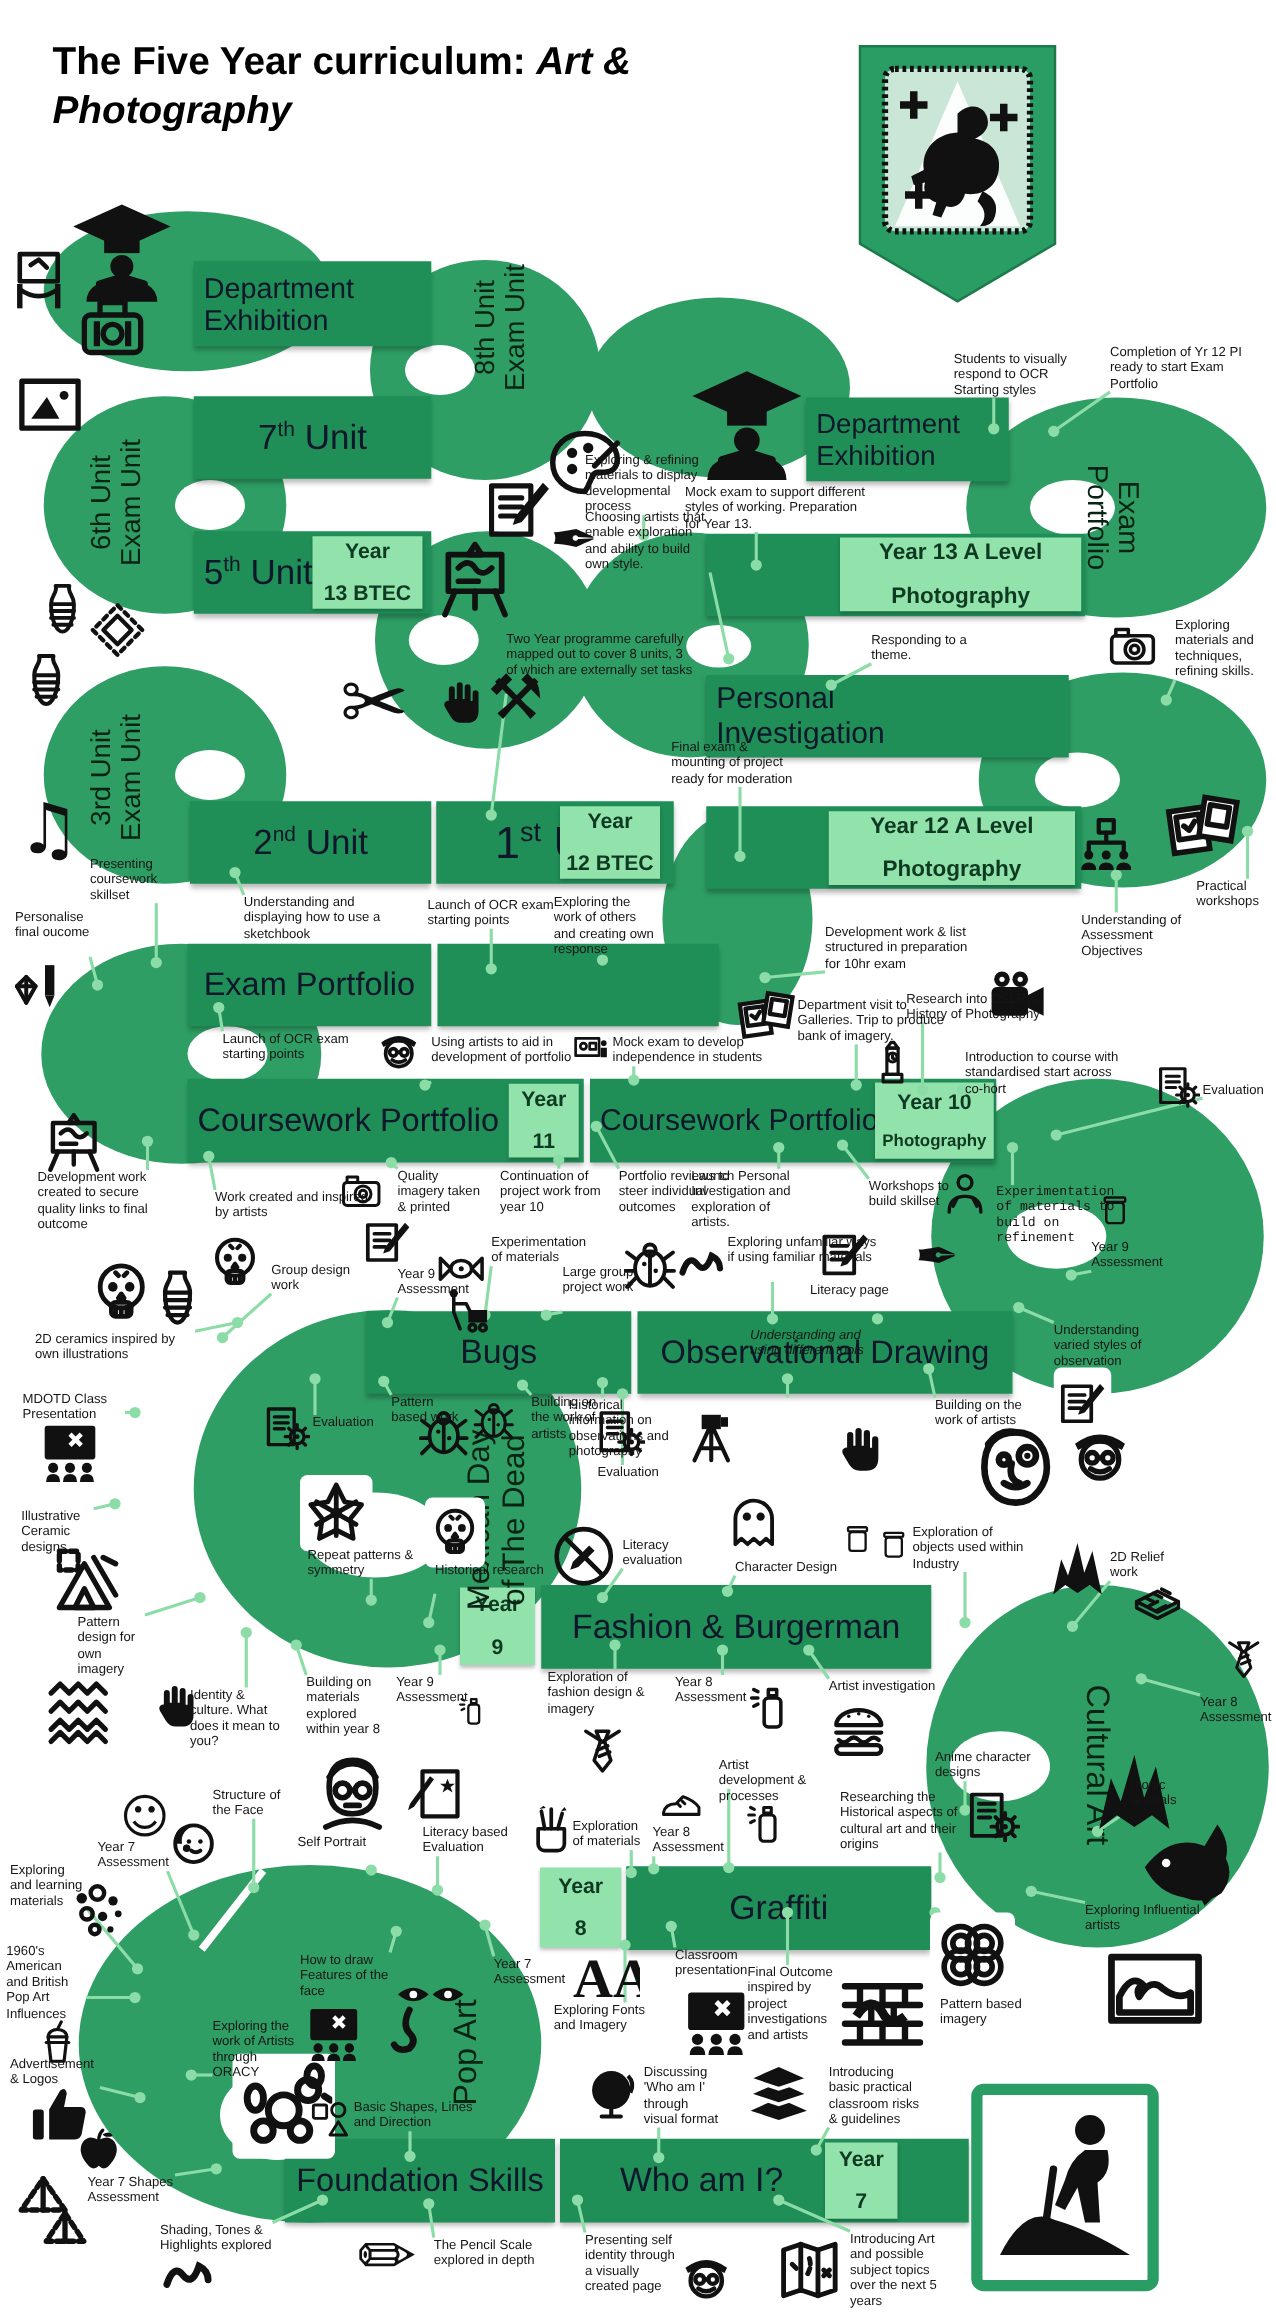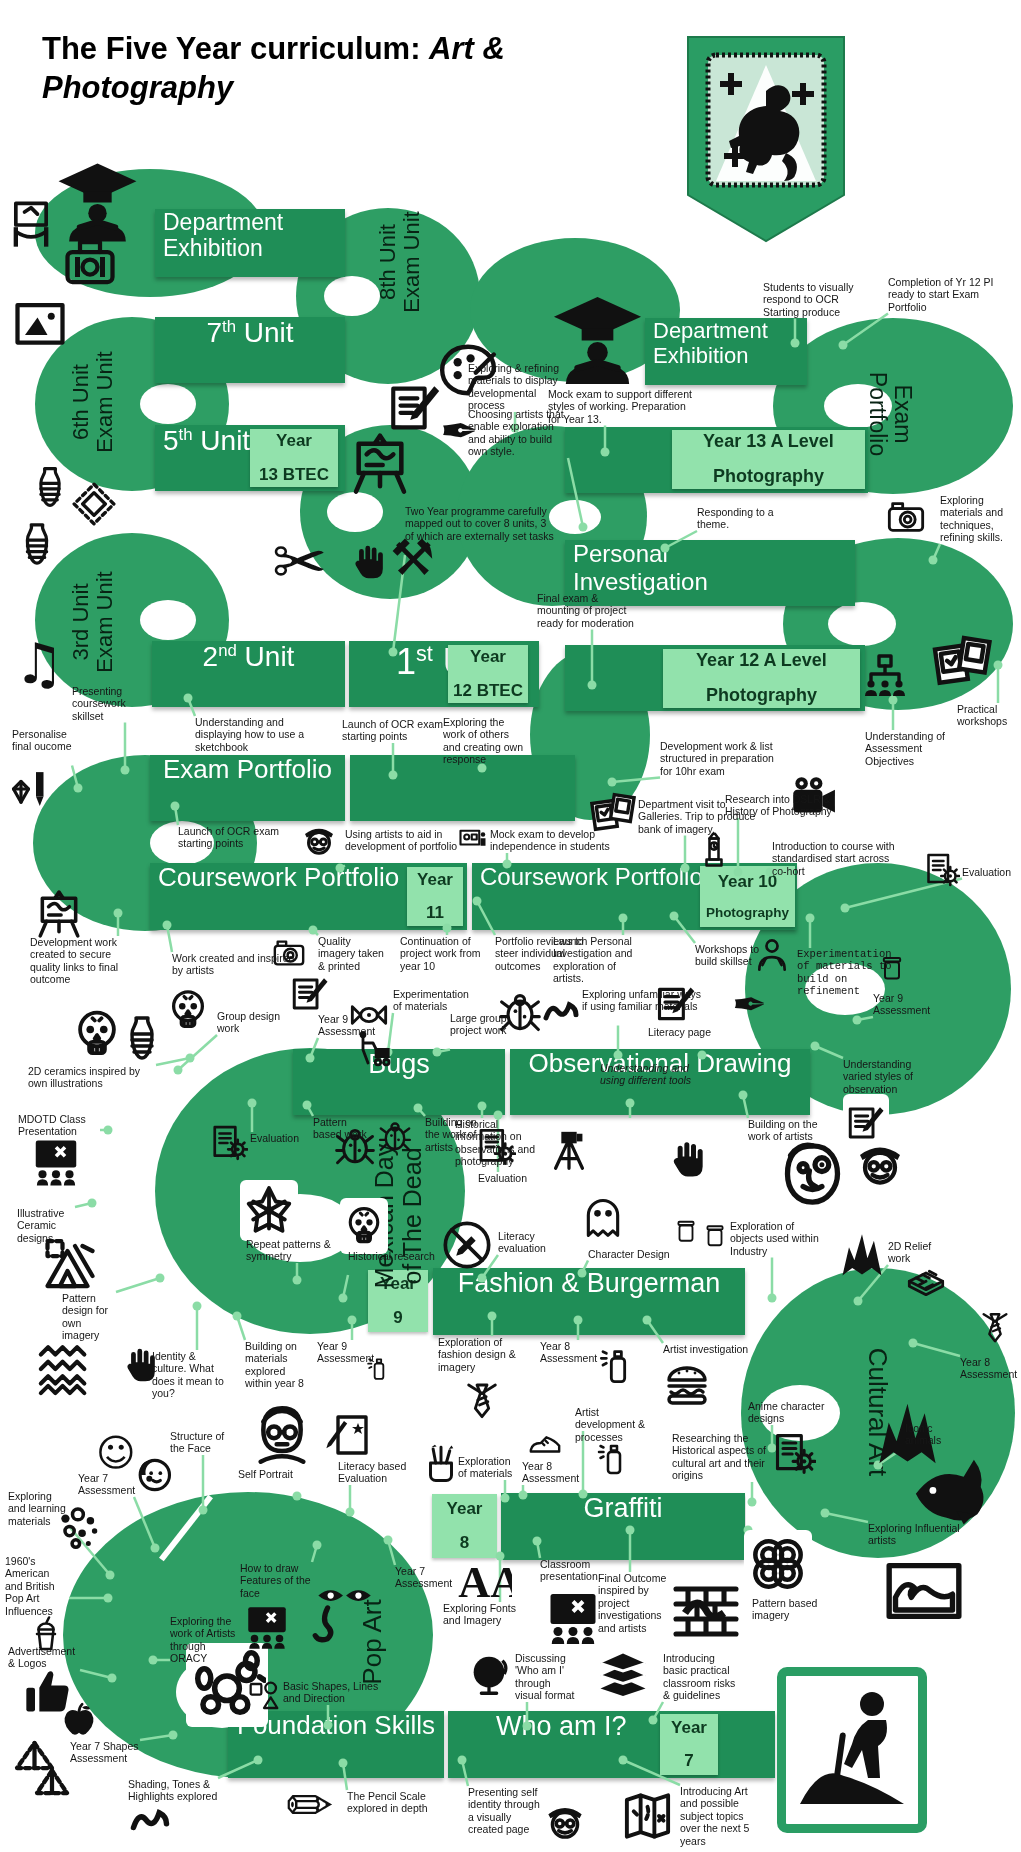--- a/index.html
+++ b/index.html
@@ -3,21 +3,21 @@
 <meta charset="utf-8">
 <style>
   html,body{margin:0;padding:0;background:#fff;}
   .stage{position:relative;width:1021px;height:1852px;background:#fff;overflow:hidden;
          font-family:"Liberation Sans",sans-serif;}
   .title{position:absolute;left:42px;top:30px;font-size:31px;font-weight:bold;color:#000;
          line-height:1.25;z-index:40;}
   .title .it{font-style:italic;}
   #blob-svg,#conn-svg{position:absolute;left:0;top:0;z-index:1;}
   #conn-svg{z-index:18;pointer-events:none;}
-  .bar{position:absolute;background:#1f8e57;color:#ffffff;display:flex;
+  .bar{position:absolute;background:#1f8e57;color:#0f172a;display:flex;align-items:center;
        box-shadow:0 3px 4px rgba(0,0,0,.28);z-index:10;line-height:1.15;}
   .bar.center{justify-content:center;}
   .bar .inner{padding:0 8px;}
   .sup{font-size:60%;vertical-align:super;}
   .badge{position:absolute;background:#92e2ac;color:#0d3a20;font-weight:bold;display:flex;
          flex-direction:column;align-items:center;justify-content:center;text-align:center;
          box-shadow:0 2px 3px rgba(0,0,0,.25);line-height:1.2;z-index:12;gap:13px;}
   .vlabel{position:absolute;color:#082314;text-align:center;line-height:1.1;
           white-space:nowrap;z-index:13;}
   .callout{position:absolute;font-size:10.5px;line-height:1.18;color:#161616;z-index:30;}
@@ -397,21 +397,21 @@
       <line x1="418" y1="1108" x2="425" y2="1116" stroke="#8bdca6" stroke-width="2.5"></line>
       <circle cx="418" cy="1108" r="4.5" fill="#8bdca6"></circle>
       <line x1="252" y1="1103" x2="252" y2="1132" stroke="#8bdca6" stroke-width="2.5"></line>
       <circle cx="252" cy="1103" r="4.5" fill="#8bdca6"></circle>
       <line x1="498" y1="1115" x2="498" y2="1172" stroke="#8bdca6" stroke-width="2.5"></line>
       <circle cx="498" cy="1115" r="4.5" fill="#8bdca6"></circle>
     </svg>
     <div class="callout" style="left: 468px; top: 362px; width: 100px;">Exploring &amp; refining materials to display developmental process</div>
     <div class="callout" style="left: 468px; top: 408px; width: 100px;">Choosing artists that enable exploration and ability to build own style.</div>
     <div class="callout" style="left: 548px; top: 388px; width: 152px;">Mock exam to support different styles of working. Preparation for Year 13.</div>
-    <div class="callout" style="left: 763px; top: 281px; width: 108px;">Students to visually respond to OCR Starting produce</div>
+    <div class="callout" style="left: 763px; top: 281px; width: 108px;">Students to visually respond to OCR Starting styles</div>
     <div class="callout" style="left: 888px; top: 276px; width: 110px;">Completion of Yr 12 PI ready to start Exam Portfolio</div>
     <div class="callout" style="left: 697px; top: 506px; width: 92px;">Responding to a theme.</div>
     <div class="callout" style="left: 940px; top: 494px; width: 76px;">Exploring materials and techniques, refining skills.</div>
     <div class="callout" style="left: 537px; top: 592px; width: 106px;">Final exam &amp; mounting of project ready for moderation</div>
     <div class="callout" style="left: 405px; top: 505px; width: 152px;">Two Year programme carefully mapped out to cover 8 units, 3 of which are externally set tasks</div>
     <div class="callout" style="left: 660px; top: 740px; width: 116px;">Development work &amp; list structured in preparation for 10hr exam</div>
     <div class="callout" style="left: 865px; top: 730px; width: 96px;">Understanding of Assessment Objectives</div>
     <div class="callout" style="left: 957px; top: 703px; width: 62px;">Practical workshops</div>
     <div class="callout" style="left: 638px; top: 798px; width: 118px;">Department visit to Galleries. Trip to produce bank of imagery.</div>
     <div class="callout" style="left: 725px; top: 793px; width: 122px;">Research into DSLR &amp; History of Photography</div>

